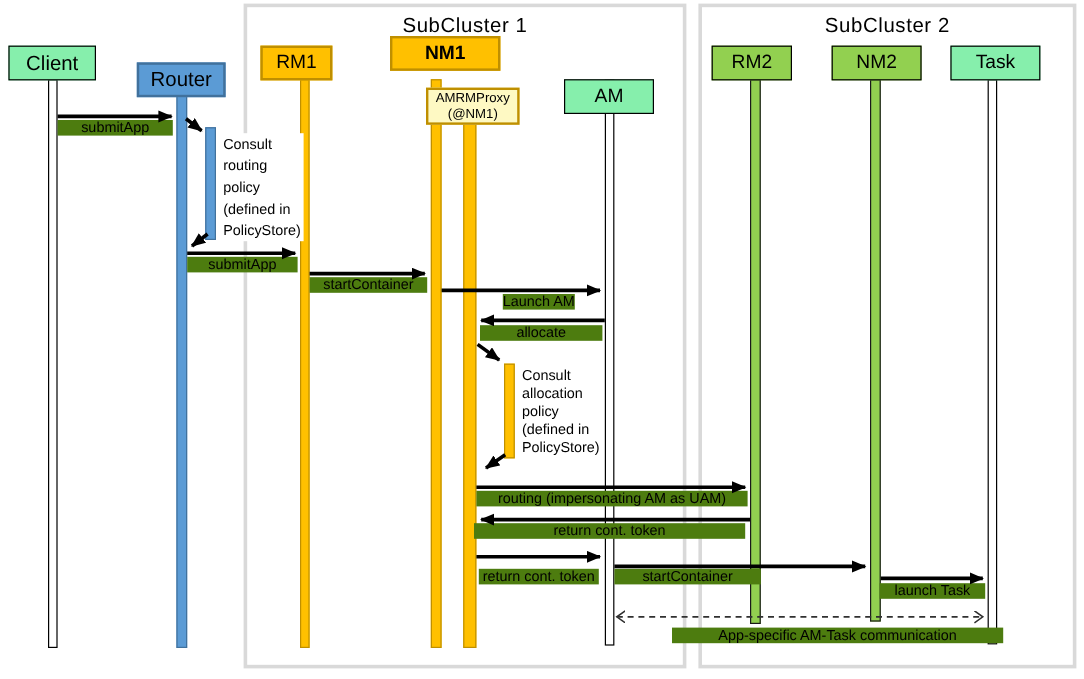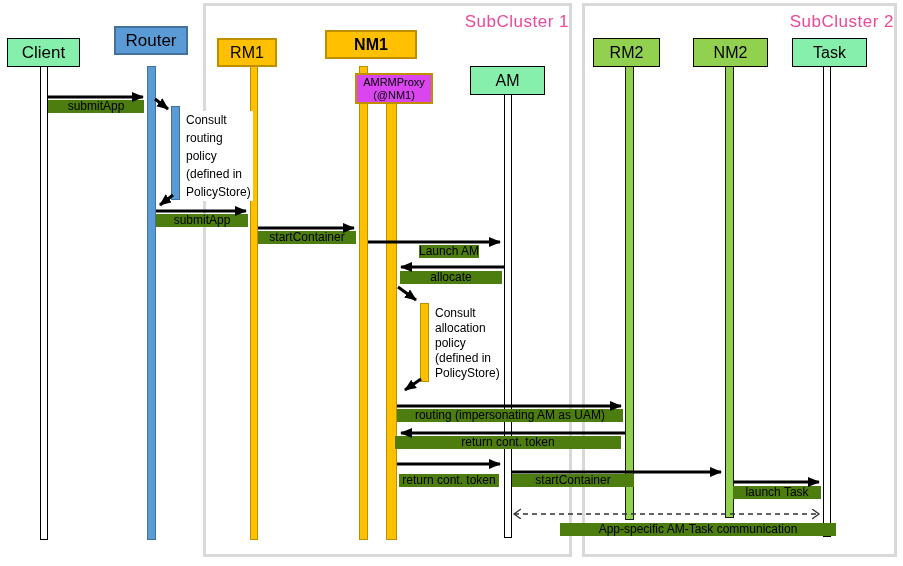--- a/index.html
+++ b/index.html
@@ -6,22 +6,22 @@
   body{
     width:903px;height:566px;position:relative;background:#ffffff;
     font-family:"Liberation Sans", sans-serif;color:#000;
     overflow:hidden;
   }
   .frame{
     position:absolute;border:3px solid #D9D9D9;background:transparent;
     box-sizing:border-box;
   }
   .frame-label{
-    position:absolute;width:100%;top:6px;text-align:right;
-    font-size:17px;color:#ec4899;letter-spacing:0.5px;
+    position:absolute;width:100%;top:6px;text-align:center;
+    font-size:17px;color:#000000;letter-spacing:0.5px;
   }
   .actor{
     position:absolute;box-sizing:border-box;height:29px;
     display:flex;align-items:center;justify-content:center;
     font-size:16px;z-index:3;background:#86efac;border:1.5px solid #000;
   }
   .actor.blue{background:#5B9BD5;border:2px solid #41719C;}
   .actor.orange{background:#FFC000;border:2px solid #BF8F00;}
   .actor.green{background:#92D050;border:1.5px solid #000;}
   .lifeline{
@@ -31,21 +31,21 @@
   .lifeline.blue{background:#5B9BD5;border:1.5px solid #41719C;}
   .lifeline.orange{background:#FFC000;border:1.5px solid #BF8F00;}
   .lifeline.green{background:#92D050;border:1.5px solid #1a1a1a;}
   .activation{
     position:absolute;box-sizing:border-box;z-index:3;
   }
   .activation.blue{background:#5B9BD5;border:1.5px solid #41719C;}
   .activation.orange{background:#FFC000;border:1.5px solid #BF8F00;}
   .proxybox{
     position:absolute;left:355px;top:73px;width:78px;height:31px;
-    background:#d946ef;border:2px solid #BF8F00;box-sizing:border-box;
+    background:#fef9c3;border:2px solid #BF8F00;box-sizing:border-box;
     z-index:3;display:flex;flex-direction:column;align-items:center;
     justify-content:center;font-size:11px;line-height:13px;
   }
   .msg{
     position:absolute;font-size:12px;z-index:4;background:#4d7c0f;
     text-align:center;white-space:nowrap;line-height:13px;
   }
   .msg.left{text-align:left;}
   .note{
     position:absolute;font-size:12px;z-index:4;background:#fff;
@@ -70,21 +70,21 @@
 <div class="lifeline orange" style="left:386px;top:103px;width:11px;height:437px;"></div>
 <div class="lifeline" style="left:504px;top:66px;width:8px;height:472px;"></div>
 <div class="lifeline green" style="left:625px;top:66px;width:9px;height:454px;"></div>
 <div class="lifeline green" style="left:725px;top:66px;width:9px;height:452px;"></div>
 <div class="lifeline" style="left:823px;top:66px;width:8px;height:471px;"></div>
 
 <div class="activation blue" style="left:171px;top:106px;width:9px;height:94px;"></div>
 <div class="activation orange" style="left:420px;top:303px;width:9px;height:79px;"></div>
 
 <div class="actor" style="left:7px;top:38px;width:73px;font-size:17px;">Client</div>
-<div class="actor blue" style="left:114px;top:26px;width:74px;font-size:17px;">Router</div>
+<div class="actor blue" style="left:114px;top:52px;width:74px;font-size:17px;">Router</div>
 <div class="actor orange" style="left:217px;top:38px;width:60px;">RM1</div>
 <div class="actor orange" style="left:325px;top:30px;width:92px;font-weight:bold;">NM1</div>
 <div class="actor" style="left:470px;top:38px;width:75px;margin-top:28px;">AM</div>
 <div class="actor green" style="left:593px;top:38px;width:67px;">RM2</div>
 <div class="actor green" style="left:693px;top:38px;width:75px;text-align:right;">NM2</div>
 <div class="actor" style="left:792px;top:38px;width:75px;">Task</div>
 
 <div class="proxybox">
   <span>AMRMProxy</span>
   <span>(@NM1)</span>

